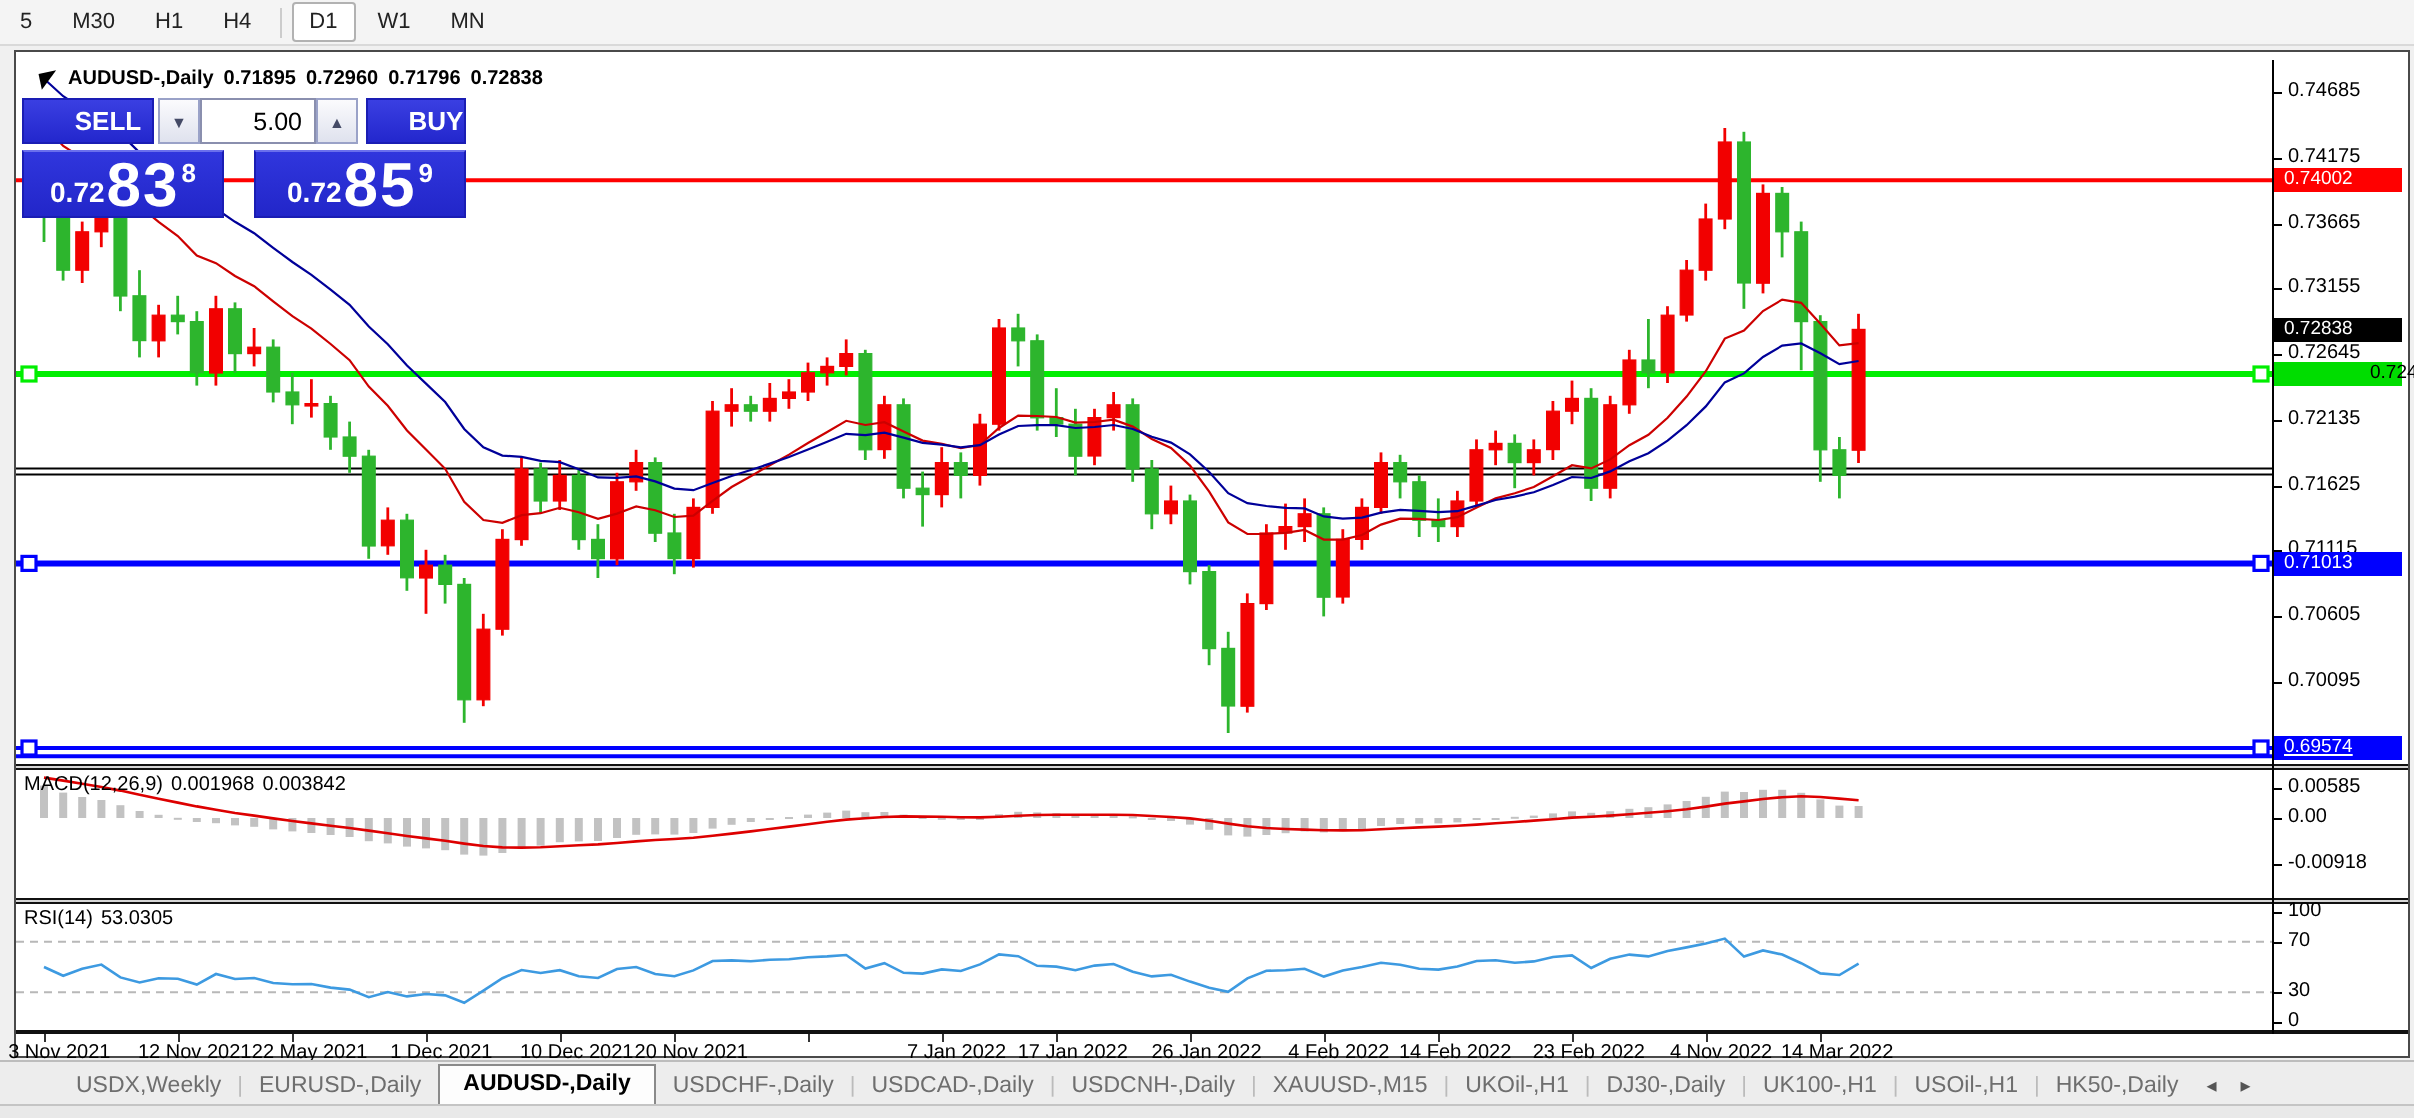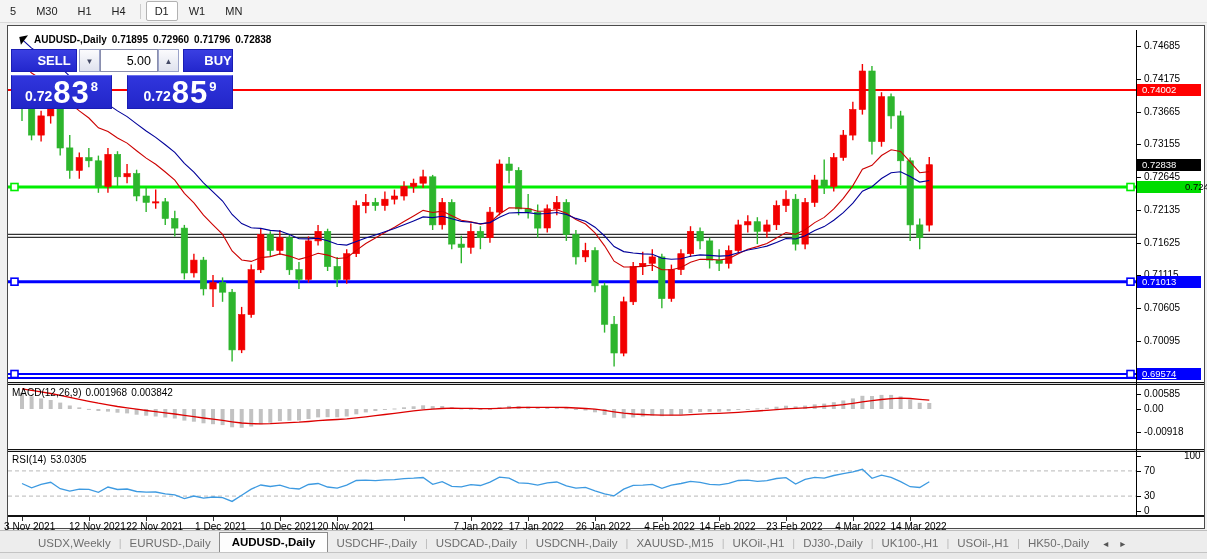--- a/index.html
+++ b/index.html
@@ -432,35 +432,35 @@
         <div class="pchip" style="top: 150.987px; background: rgb(0, 221, 0); color: rgb(0, 0, 0); padding-left: 48px;">0.72491</div>
         <div class="pchip" style="top: 245.731px; background: rgb(0, 0, 255); color: rgb(255, 255, 255);">0.71013</div>
         <div class="pchip" style="top: 337.974px; background: rgb(0, 0, 255); color: rgb(255, 255, 255); text-decoration: underline;">0.69574</div>
         <div class="ptick-dash" style="top: 364.375px;"></div>
         <div class="ptick" style="top: 359.375px;">0.00585</div>
         <div class="ptick-dash" style="top: 379px;"></div>
         <div class="ptick" style="top: 374px;">0.00</div>
         <div class="ptick-dash" style="top: 401.95px;"></div>
         <div class="ptick" style="top: 396.95px;">-0.00918</div>
         <div class="ptick-dash" style="top: 426px;"></div>
-        <div class="ptick" style="top: 421px; margin-left: 40px;">100</div>
+        <div class="ptick" style="top: 421px;">100</div>
         <div class="ptick-dash" style="top: 440.9px;"></div>
         <div class="ptick" style="top: 435.9px;">70</div>
         <div class="ptick-dash" style="top: 466.1px;"></div>
         <div class="ptick" style="top: 461.1px;">30</div>
         <div class="ptick-dash" style="top: 481px;"></div>
         <div class="ptick" style="top: 476px;">0</div>
       </div>
     <div id="date-axis">
         <div class="dtick-mark" style="left: 14px;"></div>
         <div class="dtick" style="left: 14px;">3 Nov 2021</div>
         <div class="dtick-mark" style="left: 80.85px;"></div>
         <div class="dtick" style="left: 80.85px;">12 Nov 2021</div>
         <div class="dtick-mark" style="left: 138.15px;"></div>
-        <div class="dtick" style="left: 138.15px;">22 Nov 2021</div>
+        <div class="dtick" style="left: 138.15px;">22 May 2021</div>
         <div class="dtick-mark" style="left: 205px;"></div>
         <div class="dtick" style="left: 205px;">1 Dec 2021</div>
         <div class="dtick-mark" style="left: 271.85px;"></div>
         <div class="dtick" style="left: 271.85px;">10 Dec 2021</div>
         <div class="dtick-mark" style="left: 329.15px;"></div>
         <div class="dtick" style="left: 329.15px;">20 Nov 2021</div>
         <div class="dtick-mark" style="left: 396px;"></div>
         <div class="dtick" style="left: 396px; margin-top: 16px;">29 Dec 2021</div>
         <div class="dtick-mark" style="left: 462.85px;"></div>
         <div class="dtick" style="left: 462.85px; text-align: right;">7 Jan 2022</div>
@@ -468,21 +468,21 @@
         <div class="dtick" style="left: 520.15px;">17 Jan 2022</div>
         <div class="dtick-mark" style="left: 587px;"></div>
         <div class="dtick" style="left: 587px;">26 Jan 2022</div>
         <div class="dtick-mark" style="left: 653.85px;"></div>
         <div class="dtick" style="left: 653.85px;">4 Feb 2022</div>
         <div class="dtick-mark" style="left: 711.15px;"></div>
         <div class="dtick" style="left: 711.15px;">14 Feb 2022</div>
         <div class="dtick-mark" style="left: 778px;"></div>
         <div class="dtick" style="left: 778px;">23 Feb 2022</div>
         <div class="dtick-mark" style="left: 844.85px;"></div>
-        <div class="dtick" style="left: 844.85px;">4 Mar 2022</div>
+        <div class="dtick" style="left: 844.85px;">4 Nov 2022</div>
         <div class="dtick-mark" style="left: 902.15px;"></div>
         <div class="dtick" style="left: 902.15px;">14 Mar 2022</div>
       </div>
 
     <div class="chart-title">
       <span class="hint-arrow"></span>
       <span>AUDUSD-,Daily</span>
       <span>0.71895</span>
       <span>0.72960</span>
       <span>0.71796</span>

